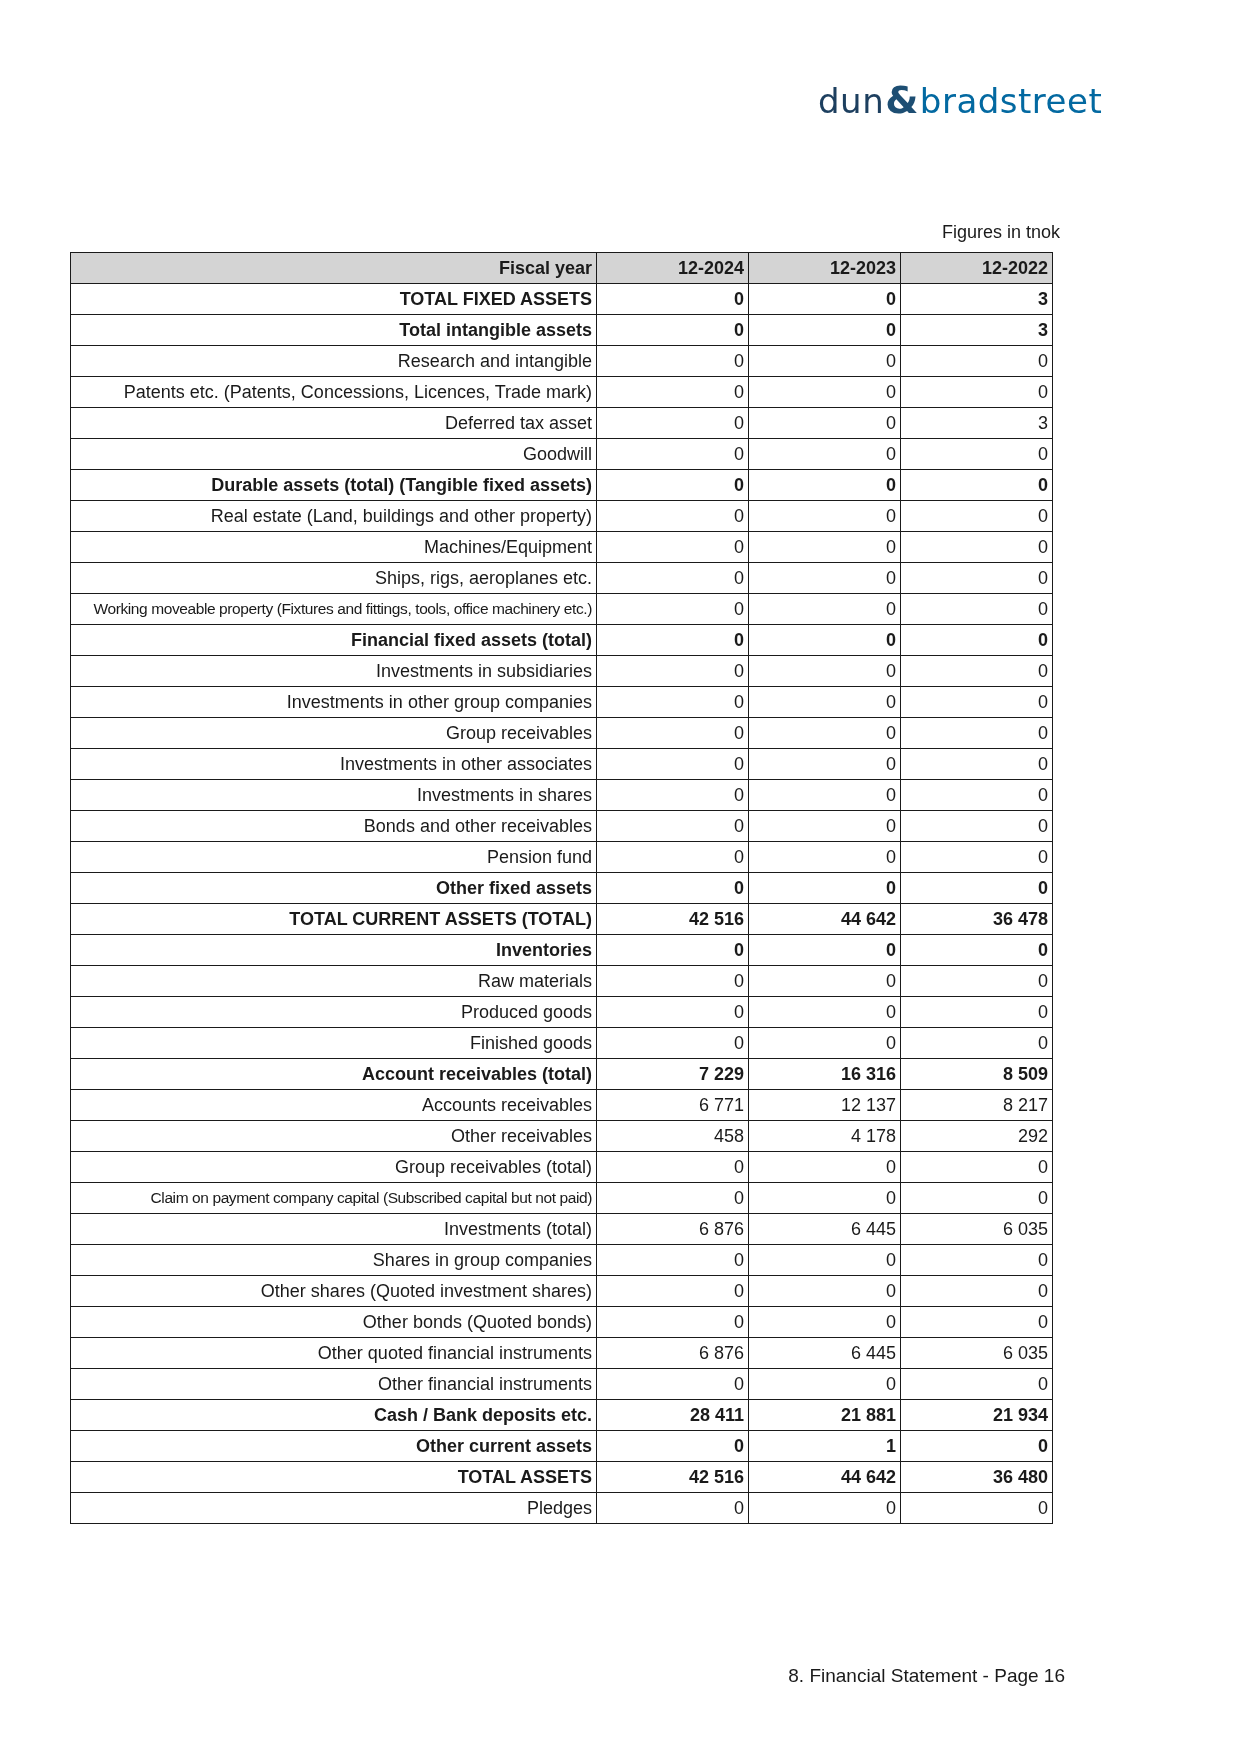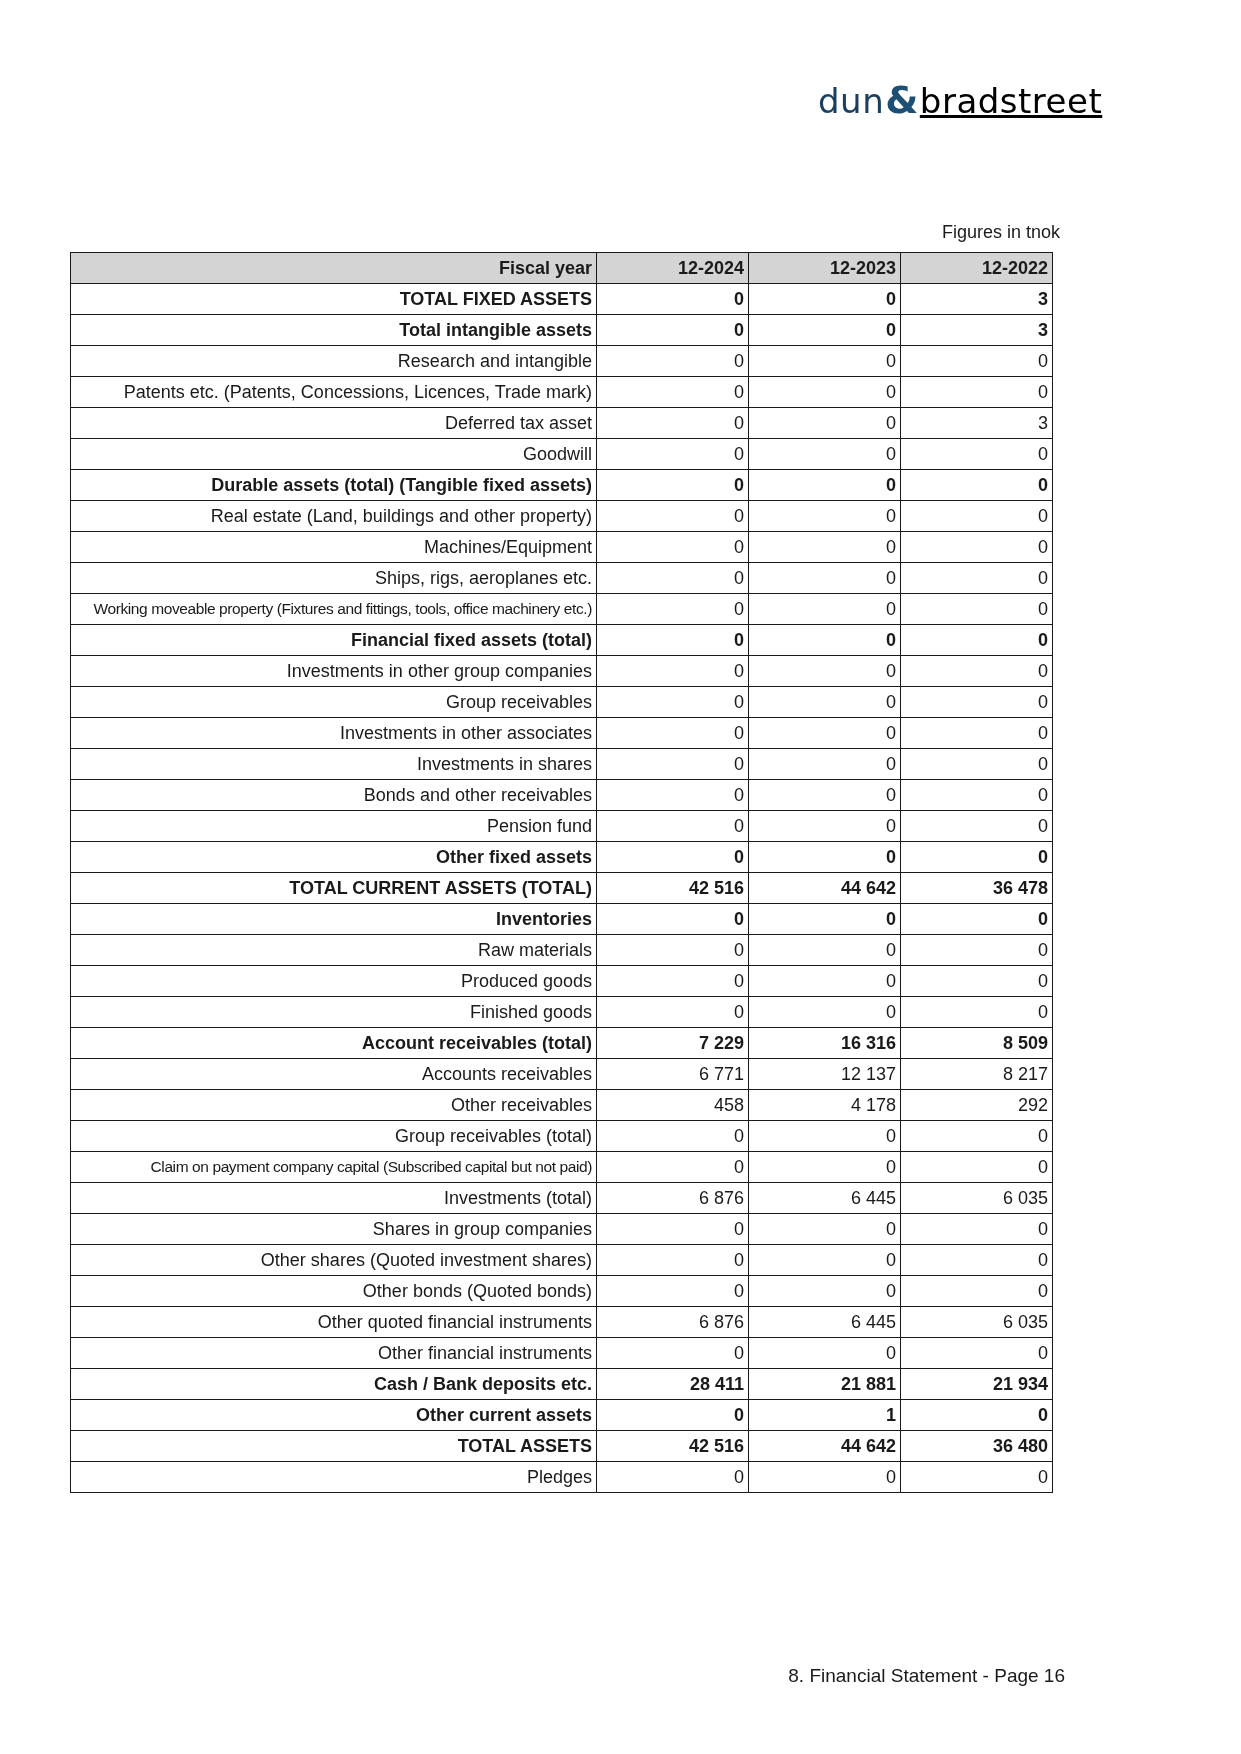--- a/index.html
+++ b/index.html
@@ -1,20 +1,20 @@
 <!DOCTYPE html>
 <html><head>
 <meta charset="utf-8">
 <style>
   html, body { margin: 0; padding: 0; background: #ffffff; }
   body { width: 1241px; height: 1754px; position: relative; font-family: "Liberation Sans", sans-serif; color: #1a1a1a; overflow: hidden; }
   .logo { position: absolute; left: 818px; top: 78px; font-family: "DejaVu Sans", sans-serif; font-size: 34px; letter-spacing: 0.5px; white-space: nowrap; line-height: 44px; }
   .logo .dun { color: #1d3f5f; }
   .logo .amp { color: #1d4e73; font-weight: bold; font-size: 38px; margin: 0 1px; }
-  .logo .brad { color: #000000; text-decoration: underline; }
+  .logo .brad { color: #0369a1; }
   .section-title { position: absolute; left: 84px; top: 222px; font-size: 18px; font-weight: bold; margin-top: 32px; }
   .units { position: absolute; right: 181px; top: 222px; font-size: 18px; }
   table.fin { position: absolute; left: 70px; top: 252px; width: 983px; border-collapse: collapse; table-layout: fixed; font-size: 18px; }
   table.fin td, table.fin th { border: 1.5px solid #1a1a1a; height: 30px; padding: 0 4px; line-height: 28px; white-space: nowrap; overflow: hidden; }
   table.fin th { background: #d4d4d4; font-weight: bold; }
   table.fin th.lbl, table.fin td.lbl { text-align: right; }
   table.fin th.num, table.fin td.num { text-align: right; }
   table.fin tr.bold td { font-weight: bold; }
   table.fin td.small { font-size: 15.5px; letter-spacing: -0.4px; }
   col.c-label { width: 526px; }
@@ -113,20 +113,26 @@
         <td class="num">0</td>
         <td class="num">0</td>
       </tr>
       <tr class="bold">
         <td class="lbl">Financial fixed assets (total)</td>
         <td class="num">0</td>
         <td class="num">0</td>
         <td class="num">0</td>
       </tr>
       <tr>
+        <td class="lbl">Investments in subsidiaries</td>
+        <td class="num">0</td>
+        <td class="num">0</td>
+        <td class="num">0</td>
+      </tr>
+      <tr>
         <td class="lbl">Investments in other group companies</td>
         <td class="num">0</td>
         <td class="num">0</td>
         <td class="num">0</td>
       </tr>
       <tr>
         <td class="lbl">Group receivables</td>
         <td class="num">0</td>
         <td class="num">0</td>
         <td class="num">0</td>

